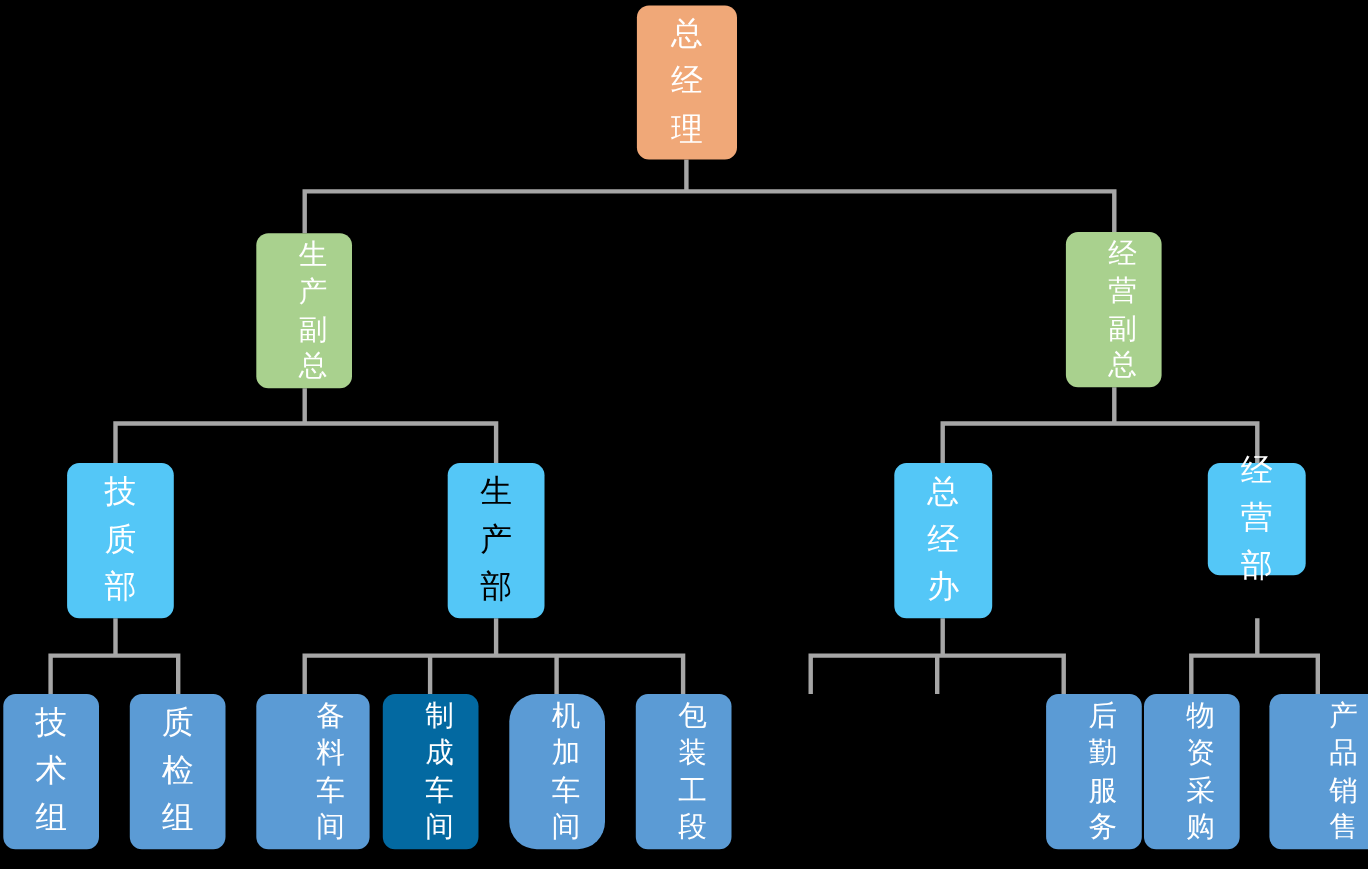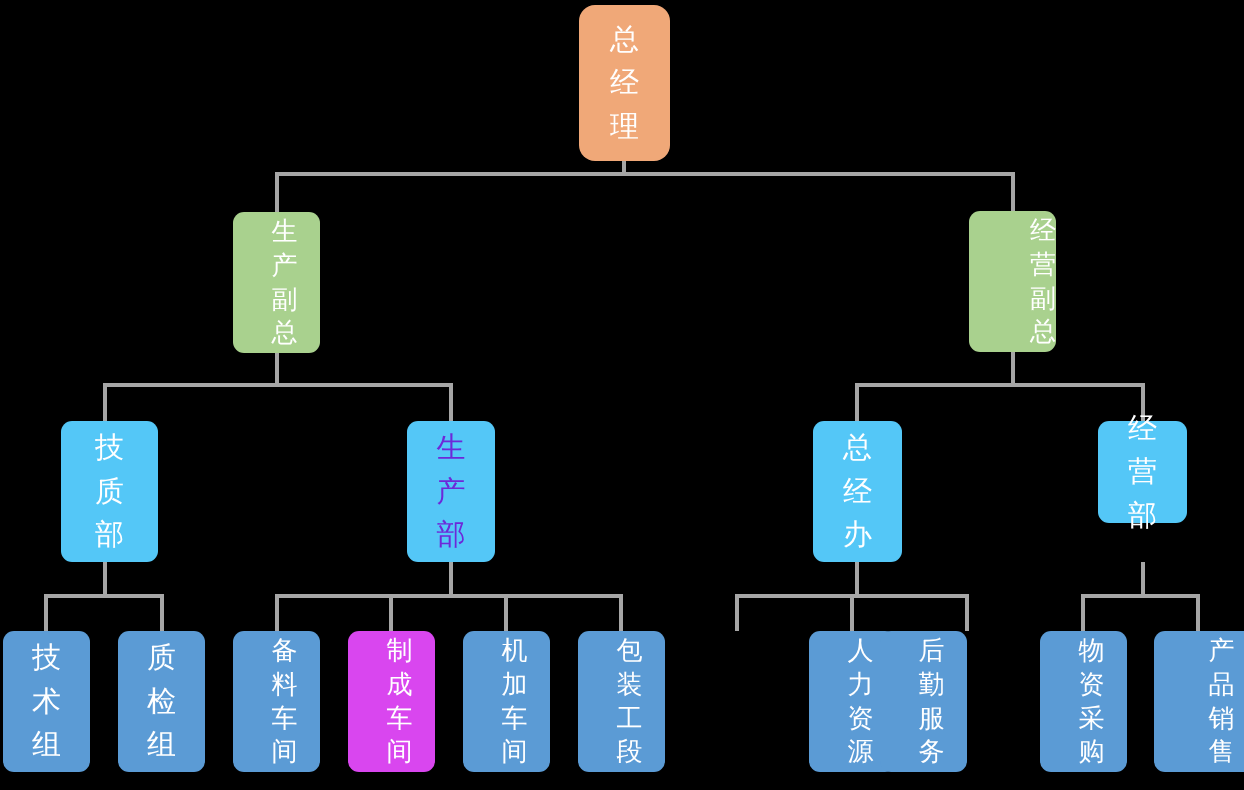--- a/index.html
+++ b/index.html
@@ -28,37 +28,37 @@
     display: block;
     width: 1em;
     word-break: break-all;
     text-align: center;
     font-weight: 400;
   }
   .c3 { font-size: 29px; line-height: 1.5; }
   .c4 { font-size: 26px; line-height: 1.3; margin-left: 16px; }
 
   
-  #n-root  { left: 579px;  top: 5px;   width: 91px; height: 156px; border-radius: 16px; }
+  #n-root  { left: 579px;  top: 5px;   width: 91px; height: 140px; }
   #n-l2-0  { left: 233px;  top: 212px; width: 87px; height: 141px; }
   #n-l2-1  { left: 969px;  top: 211px; width: 87px; height: 141px; }
   #n-l3-0  { left: 61px;   top: 421px; width: 97px; height: 141px; }
   #n-l3-1  { left: 407px;  top: 421px; width: 88px; height: 141px; }
   #n-l3-2  { left: 813px;  top: 421px; width: 89px; height: 141px; }
   #n-l3-3  { left: 1098px; top: 421px; width: 89px; height: 102px; }
   .l4 { top: 631px; width: 87px; height: 141px; }
   #n-l4-0  { left: 3px;    }
   #n-l4-1  { left: 118px;  }
   #n-l4-2  { left: 233px;  }
   #n-l4-3  { left: 348px;  }
   #n-l4-4  { left: 463px;  }
   #n-l4-5  { left: 578px;  }
   #n-l4-6  { left: 694px;  }
   #n-l4-7  { left: 809px;  }
-  #n-l4-8  { left: 880px; font-family: Liberation Serif, serif;  }
+  #n-l4-8  { left: 951px; font-family: Liberation Serif, serif;  }
   #n-l4-9  { left: 1040px; }
   #n-l4-10 { left: 1154px; padding-left: 16px; }
 </style>
 </head>
 <body style="background: rgb(0, 0, 0);">
 
 <div class="canvas">
 
   <svg class="edges" viewBox="0 0 1244 790" xmlns="http://www.w3.org/2000/svg">
     <path class="edge" d="M624 145 V174 M277 212 V174 H1013 V211" stroke="#A6A6A6"></path>
@@ -70,57 +70,54 @@
     <path class="edge" d="M1143 562 V596 M1083 631 V596 H1198 V631" stroke="#A6A6A6"></path>
   </svg>
 
   <div class="node" id="n-root" style="background: rgb(240, 168, 120); color: rgb(255, 255, 255);">
     <span class="label c3">总经理</span>
   </div>
 
   <div class="node" id="n-l2-0" style="background: rgb(169, 209, 142); color: rgb(255, 255, 255);">
     <span class="label c4">生产副总</span>
   </div>
-  <div class="node" id="n-l2-1" style="background: rgb(169, 209, 142); color: rgb(255, 255, 255); justify-content: flex-end;">
+  <div class="node" id="n-l2-1" style="background: rgb(169, 209, 142); color: rgb(255, 255, 255);">
     <span class="label c4">经营副总</span>
   </div>
 
   <div class="node" id="n-l3-0" style="background: rgb(84, 199, 247); color: rgb(255, 255, 255);">
     <span class="label c3">技质部</span>
   </div>
-  <div class="node" id="n-l3-1" style="background: rgb(84, 199, 247); color: #6d28d9;">
+  <div class="node" id="n-l3-1" style="background: rgb(84, 199, 247); color: #000000;">
     <span class="label c3">生产部</span>
   </div>
   <div class="node" id="n-l3-2" style="background: rgb(84, 199, 247); color: rgb(255, 255, 255);">
     <span class="label c3">总经办</span>
   </div>
   <div class="node" id="n-l3-3" style="background: rgb(84, 199, 247); color: rgb(255, 255, 255);">
     <span class="label c3">经营部</span>
   </div>
 
   <div class="node l4" id="n-l4-0" style="background: rgb(91, 155, 213); color: rgb(255, 255, 255);">
     <span class="label c3">技术组</span>
   </div>
   <div class="node l4" id="n-l4-1" style="background: rgb(91, 155, 213); color: rgb(255, 255, 255);">
     <span class="label c3">质检组</span>
   </div>
-  <div class="node l4" id="n-l4-2" style="background: rgb(91, 155, 213); color: rgb(255, 255, 255);">
+  <div class="node l4" id="n-l4-2" style="background: rgb(91, 155, 213); color: rgb(255, 255, 255); padding-left: 16px;">
     <span class="label c4">备料车间</span>
   </div>
-  <div class="node l4" id="n-l4-3" style="background: #d946ef; color: rgb(255, 255, 255);">
+  <div class="node l4" id="n-l4-3" style="background: #0369a1; color: rgb(255, 255, 255);">
     <span class="label c4">制成车间</span>
   </div>
-  <div class="node l4" id="n-l4-4" style="background: rgb(91, 155, 213); color: rgb(255, 255, 255);">
+  <div class="node l4" id="n-l4-4" style="background: rgb(91, 155, 213); color: rgb(255, 255, 255); border-radius: 25px;">
     <span class="label c4">机加车间</span>
   </div>
   <div class="node l4" id="n-l4-5" style="background: rgb(91, 155, 213); color: rgb(255, 255, 255);">
     <span class="label c4">包装工段</span>
-  </div>
-  <div class="node l4" id="n-l4-7" style="background: rgb(91, 155, 213); color: rgb(255, 255, 255);">
-    <span class="label c4">人力资源</span>
   </div>
   <div class="node l4" id="n-l4-8" style="background: rgb(91, 155, 213); color: rgb(255, 255, 255);">
     <span class="label c4">后勤服务</span>
   </div>
   <div class="node l4" id="n-l4-9" style="background: rgb(91, 155, 213); color: rgb(255, 255, 255);">
     <span class="label c4">物资采购</span>
   </div>
   <div class="node l4" id="n-l4-10" style="background: rgb(91, 155, 213); color: rgb(255, 255, 255);">
     <span class="label c4">产品销售</span>
   </div>

